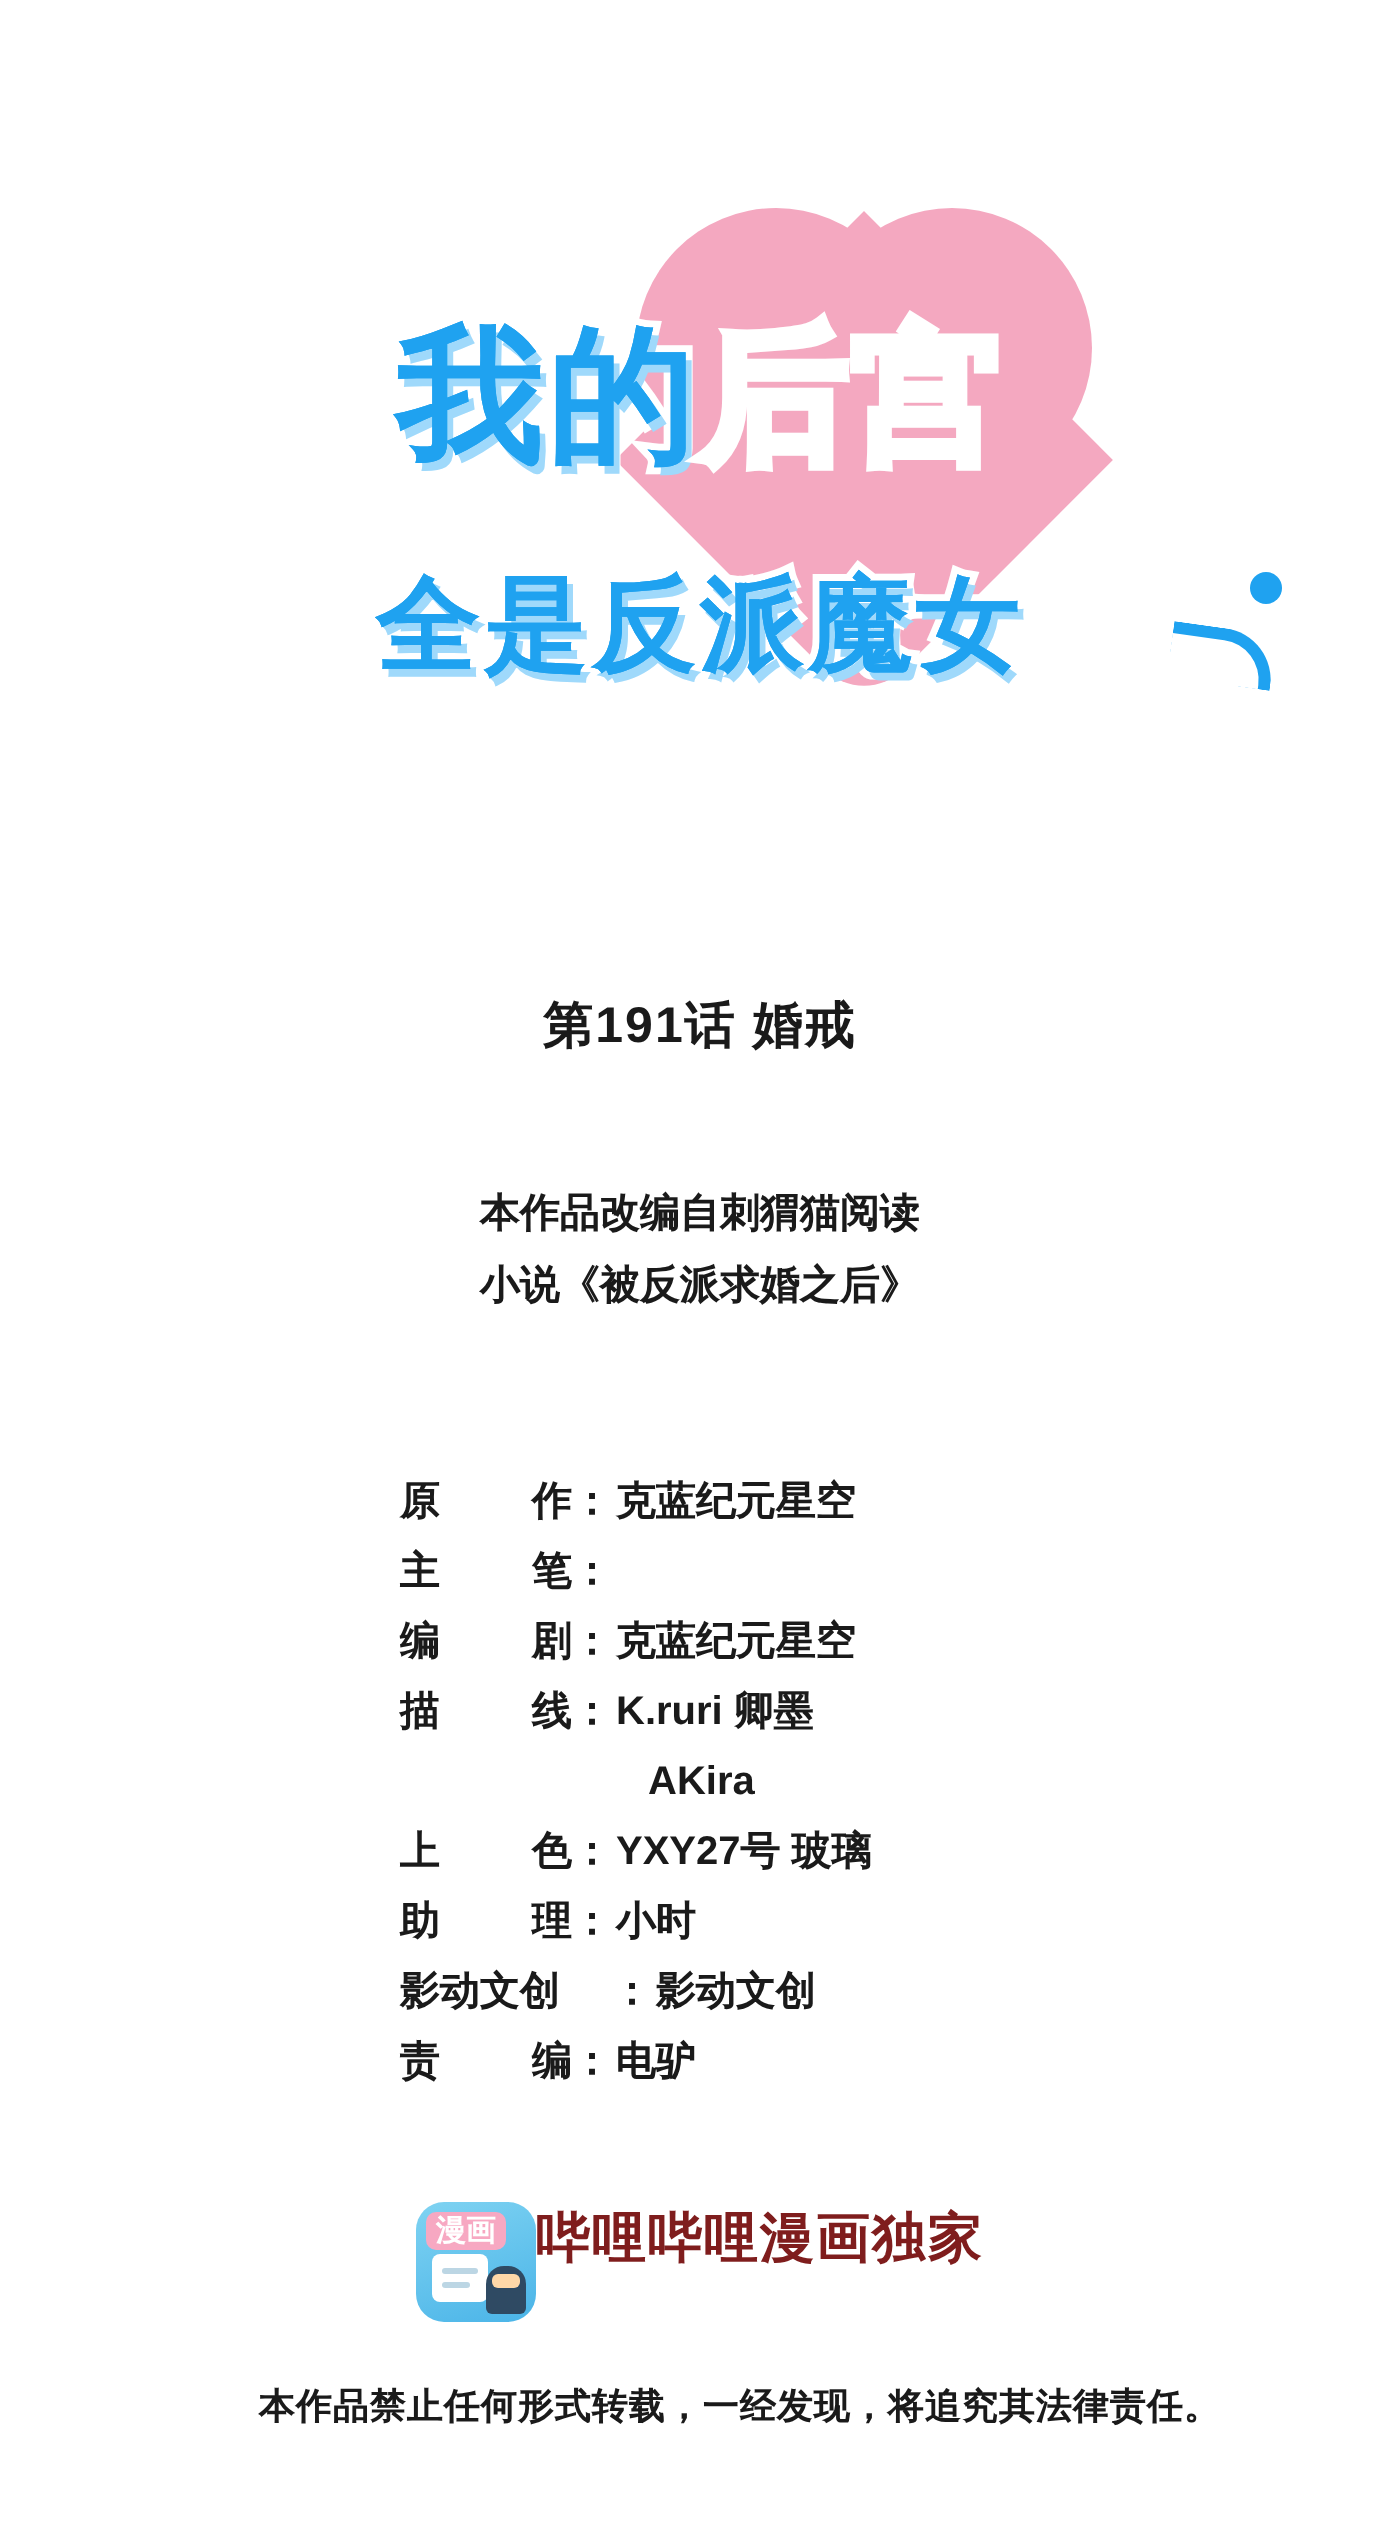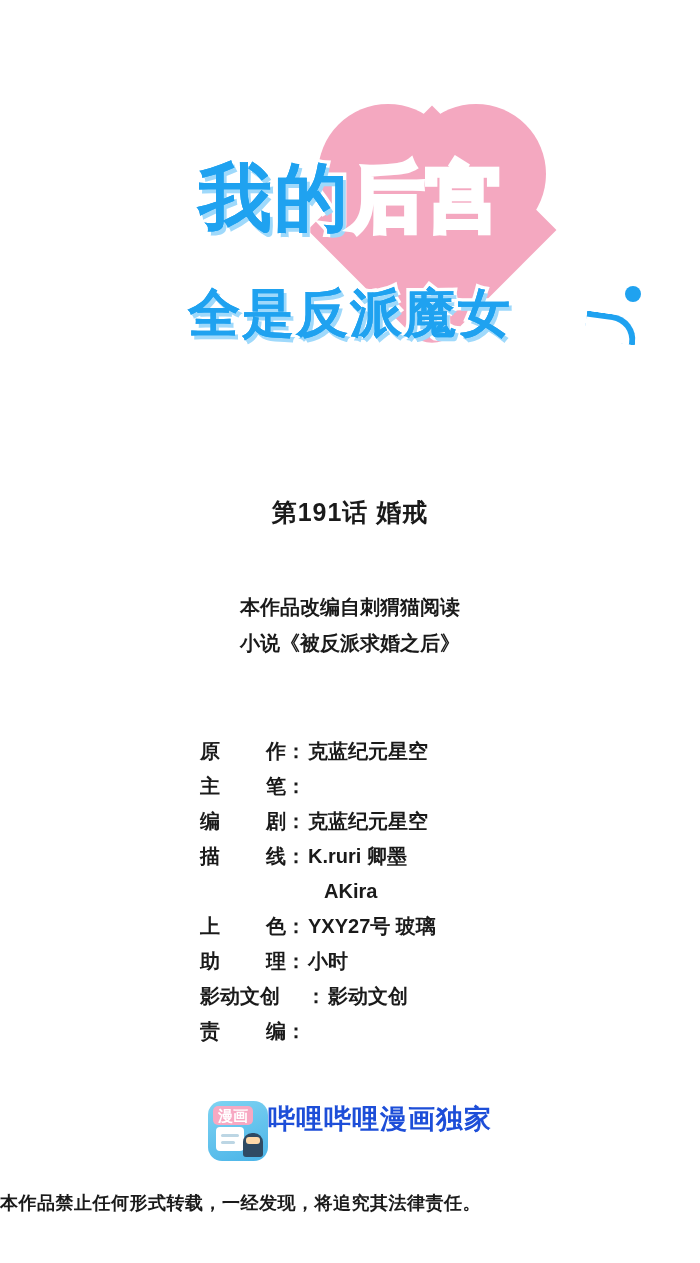--- a/index.html
+++ b/index.html
@@ -256,30 +256,31 @@
     top: 4px;
     width: 14px;
     height: 7px;
     background: #ffd8a8;
     border-radius: 3px;
   }
   .footer-text {
     font-size: 27px;
     font-weight: 700;
     letter-spacing: 1px;
-    color: #1d4ed8;
+    color: #7f1d1d;
   }
 
   .disclaimer {
     margin-top: 30px;
-    text-align: left;
+    text-align: center;
     font-size: 18px;
     font-weight: 700;
     color: #1a1a1a;
     letter-spacing: 0.5px;
+    margin-left: 40px;
   }
 </style>
 </head>
 <body>
 
 <div class="page">
 
   <div class="logo-area">
     <div class="heart">
       <div class="lobe left"></div>
@@ -344,20 +345,21 @@
         <span class="credit-value">小时</span>
     </div>
     <div class="credit-row">
       <span class="credit-label wide">影动文创</span>
         <span class="credit-sep">：</span>
         <span class="credit-value">影动文创</span>
     </div>
     <div class="credit-row">
       <span class="credit-label">责编</span>
         <span class="credit-sep">：</span>
+        <span class="credit-value">电驴</span>
     </div>
   </div>
 
   <div class="footer">
     <div class="app-icon">
       <span class="badge">漫画</span>
       <span class="card"></span>
       <span class="figure"></span>
     </div>
     <div class="footer-text">哔哩哔哩漫画独家</div>

